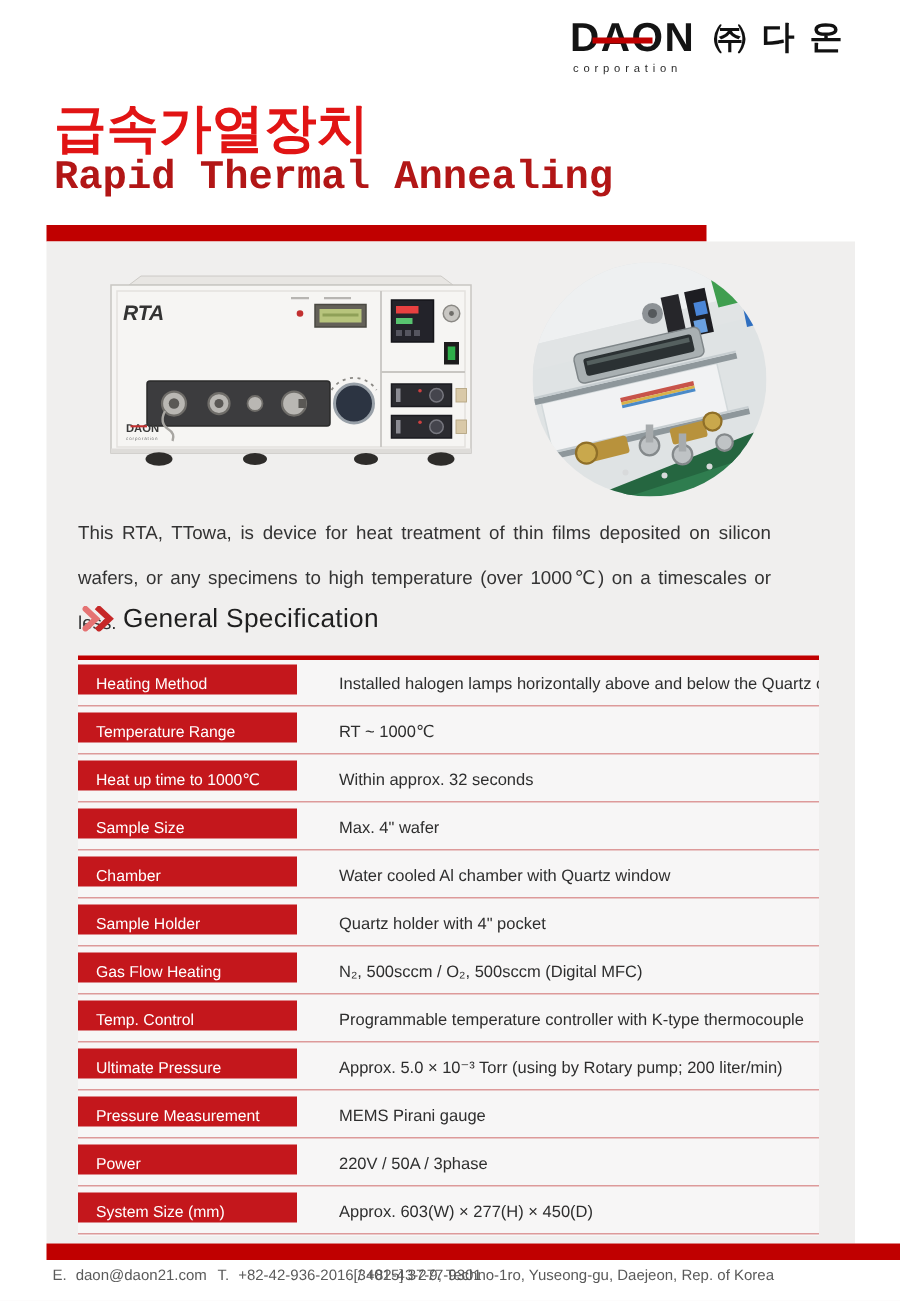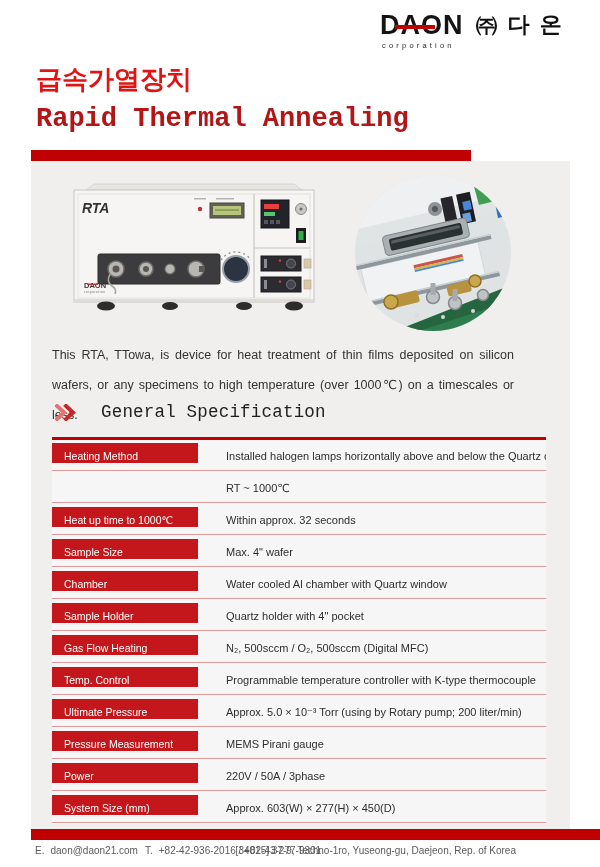--- a/index.html
+++ b/index.html
@@ -9,36 +9,36 @@
 
   
   .logo { position:absolute; top:12px; left:380px; display:flex; gap:12px; align-items:flex-start; }
   .logo-daon-block { position:relative; }
   .logo-daon { font-size:27px; font-weight:800; letter-spacing:1px; color:#141414; line-height:1; }
   .logo-dash { position:absolute; left:15px; top:13px; width:40px; height:4px; background:var(--accent-bar,#c00000); }
   .logo-corp { font-size:7.5px; letter-spacing:3.2px; color:#2b2b2b; margin-top:2px; padding-left:2px; }
   .logo-kr { font-size:22px; font-weight:800; color:#111; line-height:1.2; letter-spacing:2px; }
 
   
-  .title-ko { position:absolute; left:36px; top:62px; font-size:26px; font-weight:800; color:var(--title-ko,#e11414); letter-spacing:0px; }
+  .title-ko { position:absolute; left:36px; top:62px; font-size:35px; font-weight:800; color:var(--title-ko,#e11414); letter-spacing:0px; }
   .title-en { position:absolute; left:36px; top:104px; font-family:Liberation Mono, monospace; font-size:27px; font-weight:700; color:var(--title-en,#b21616); }
 
   .top-bar { position:absolute; left:31px; top:150px; width:440px; height:11px; background:var(--accent-bar,#c00000); }
   .content-band { position:absolute; left:31px; top:161px; width:539px; height:668px; background:#f0efee; }
   .footer-bar { position:absolute; left:31px; top:829px; width:569px; height:11px; background:var(--accent-bar,#c00000); }
 
   
   .device-photo { position:absolute; left:58px; top:182px; width:270px; height:150px; }
   .chamber-photo { position:absolute; left:355px; top:175px; width:156px; height:156px; }
 
   
   .description { position:absolute; left:52px; top:340px; width:462px; font-size:12.5px; line-height:30px; color:#333; text-align:justify; }
 
   
-  .section-header { position:absolute; left:55px; top:402px; display:flex; align-items:center; gap:24px;font-family:Liberation Mono, monospace; }
+  .section-header { position:absolute; left:55px; top:402px; display:flex; align-items:center; gap:5px; }
   .section-title { font-size:17.5px; color:#1f1f1f; letter-spacing:0.2px; }
 
   
   .spec-table { position:absolute; left:52px; top:437px; width:494px; border-top:3px solid var(--accent-bar,#c00000); }
   .spec-row { position:relative; height:32px; background:#f7f6f6; }
   .spec-row::after { content:""; position:absolute; left:0; right:0; top:30px; height:1px; background:var(--separator,#dd9a9a); }
   .spec-label { position:absolute; left:0; top:3px; width:146px; height:20px; background:var(--label-cell,#c4171c); color:#ffffff; font-size:10.5px; line-height:26px; padding-left:12px; white-space:nowrap; overflow:hidden; }
   .spec-value { position:absolute; left:158px; right:0; top:3px; height:26px; font-size:11px; line-height:26px; color:#2e2e2e; padding-left:16px; white-space:nowrap; overflow:hidden; }
 
   
@@ -202,20 +202,21 @@
   </div>
 
   <div class="spec-table">
 
       <div class="spec-row">
         <div class="spec-label">Heating Method</div>
         <div class="spec-value">Installed halogen lamps horizontally above and below the Quartz chamber</div>
       </div>
 
       <div class="spec-row">
+        <div class="spec-label">Temperature Range</div>
         <div class="spec-value">RT ~ 1000℃</div>
       </div>
 
       <div class="spec-row">
         <div class="spec-label">Heat up time to 1000℃</div>
         <div class="spec-value">Within approx. 32 seconds</div>
       </div>
 
       <div class="spec-row">
         <div class="spec-label">Sample Size</div>

